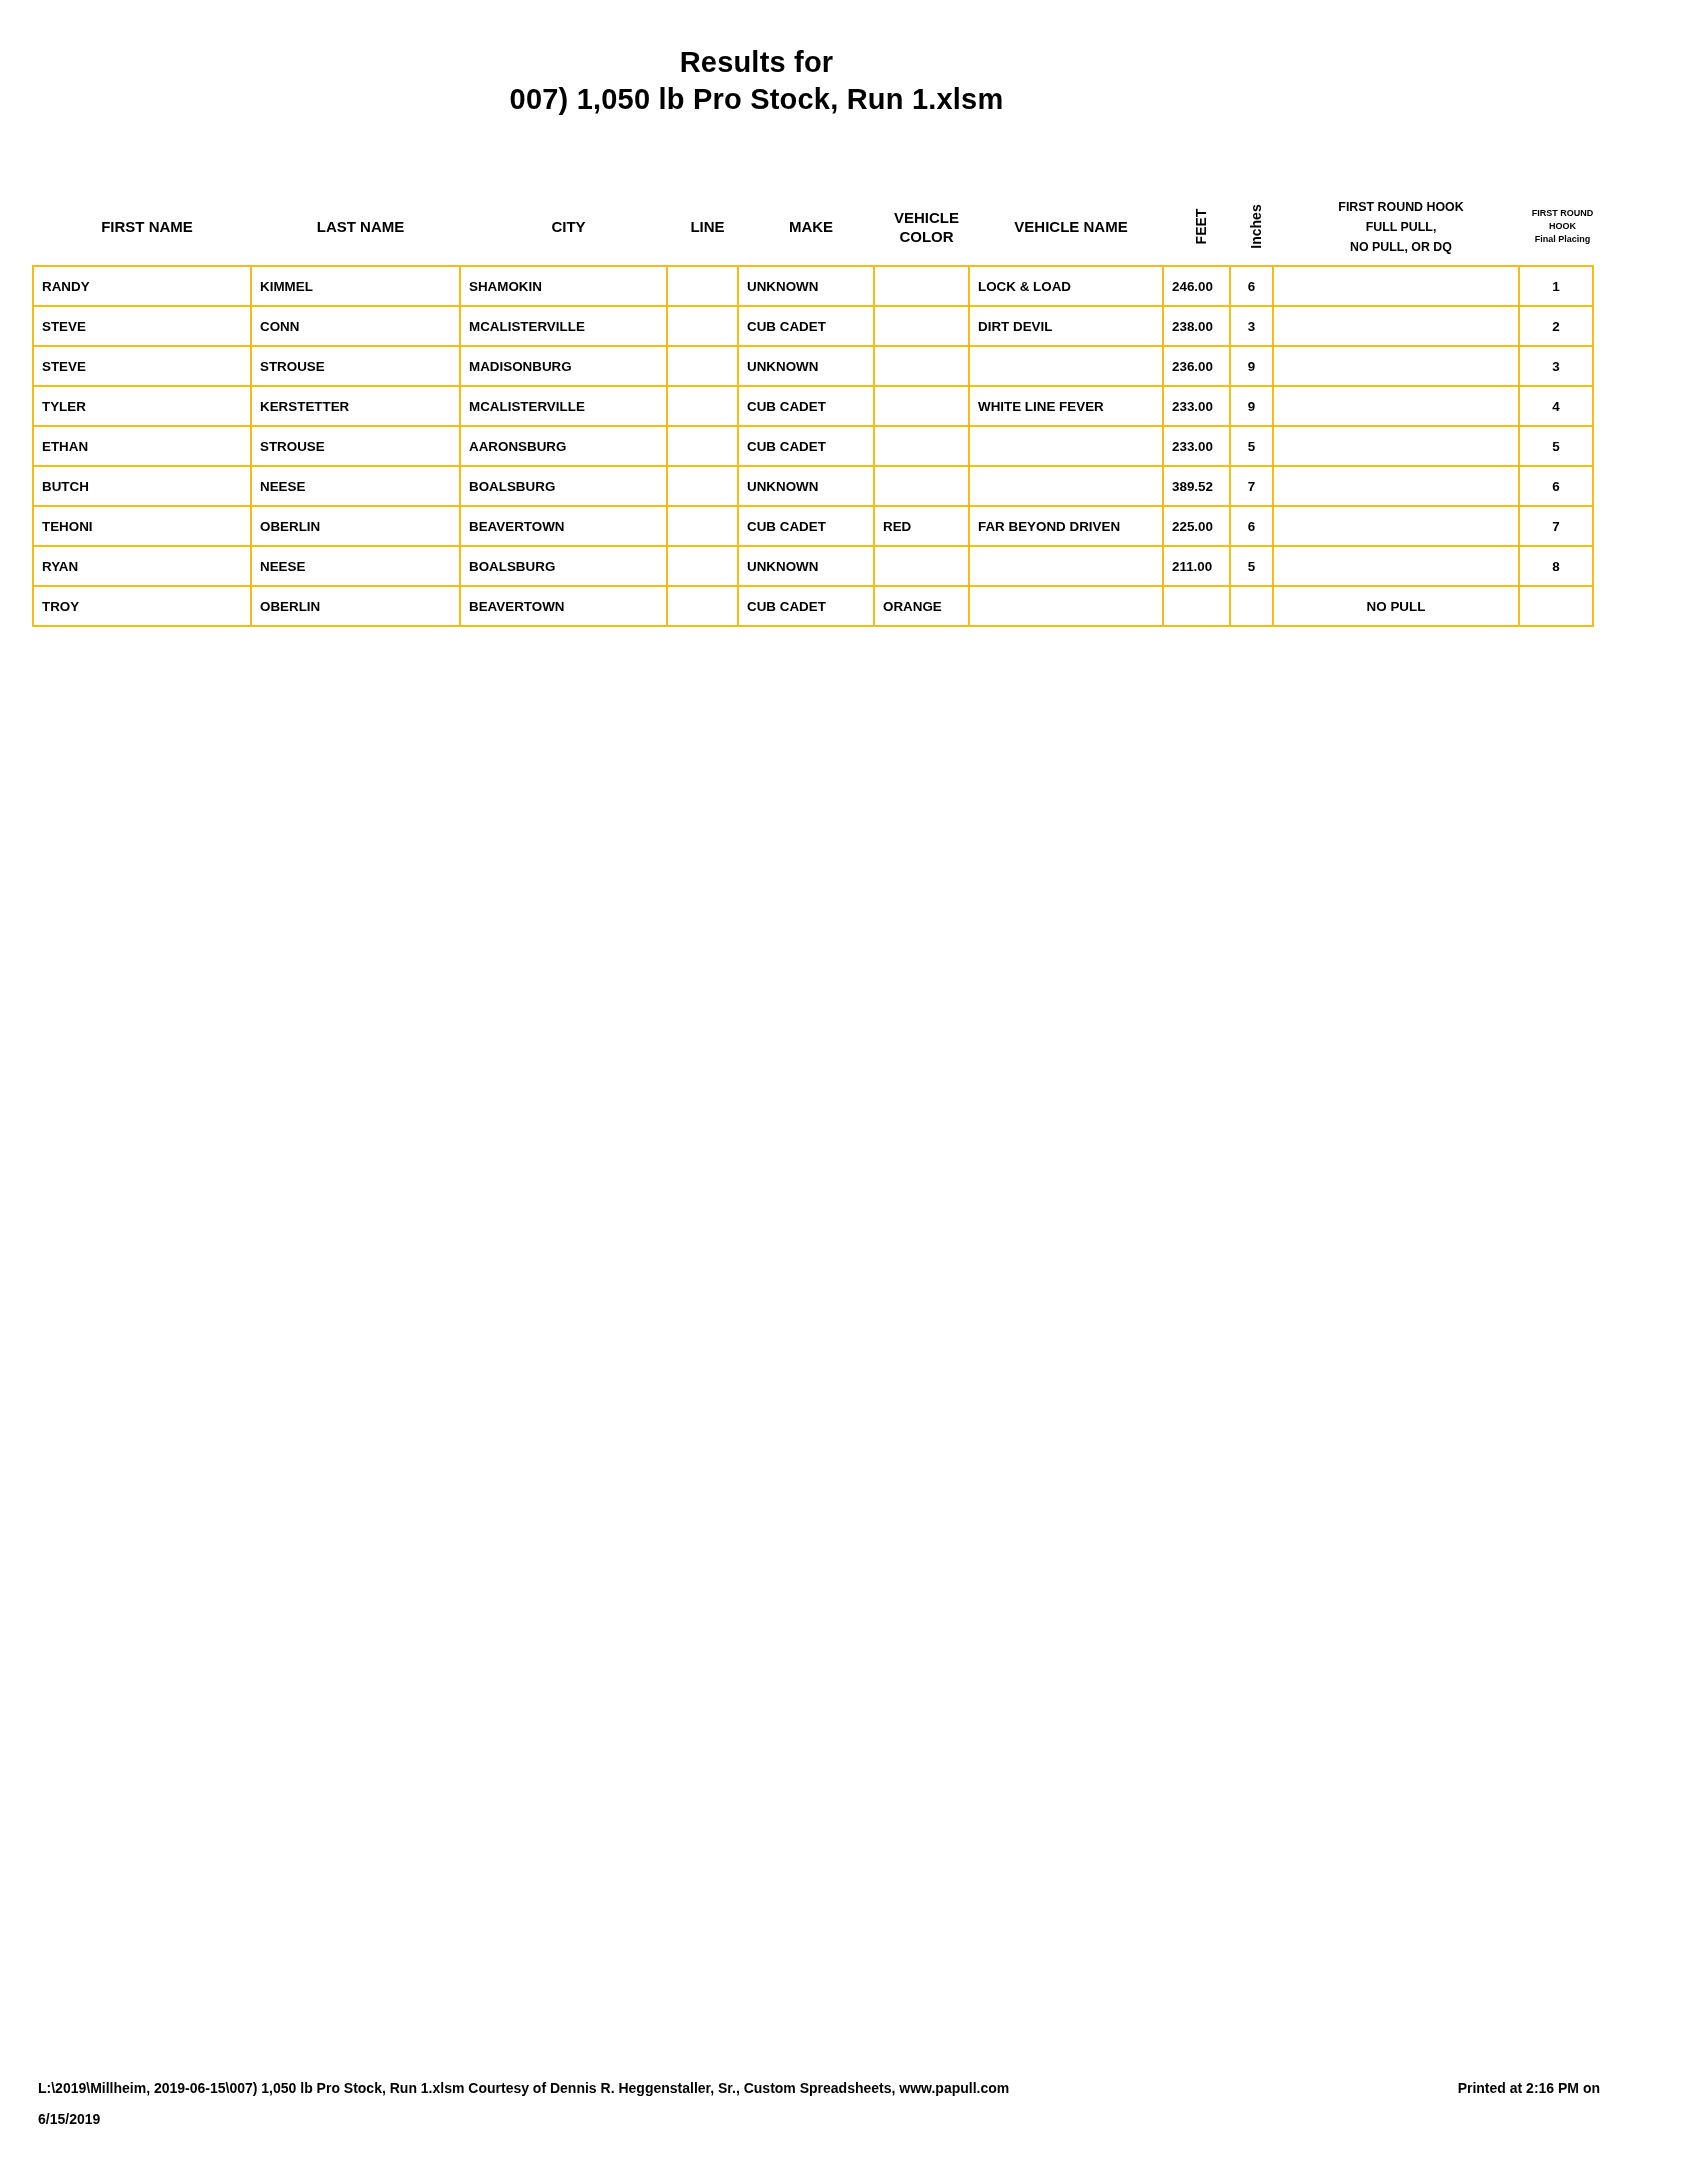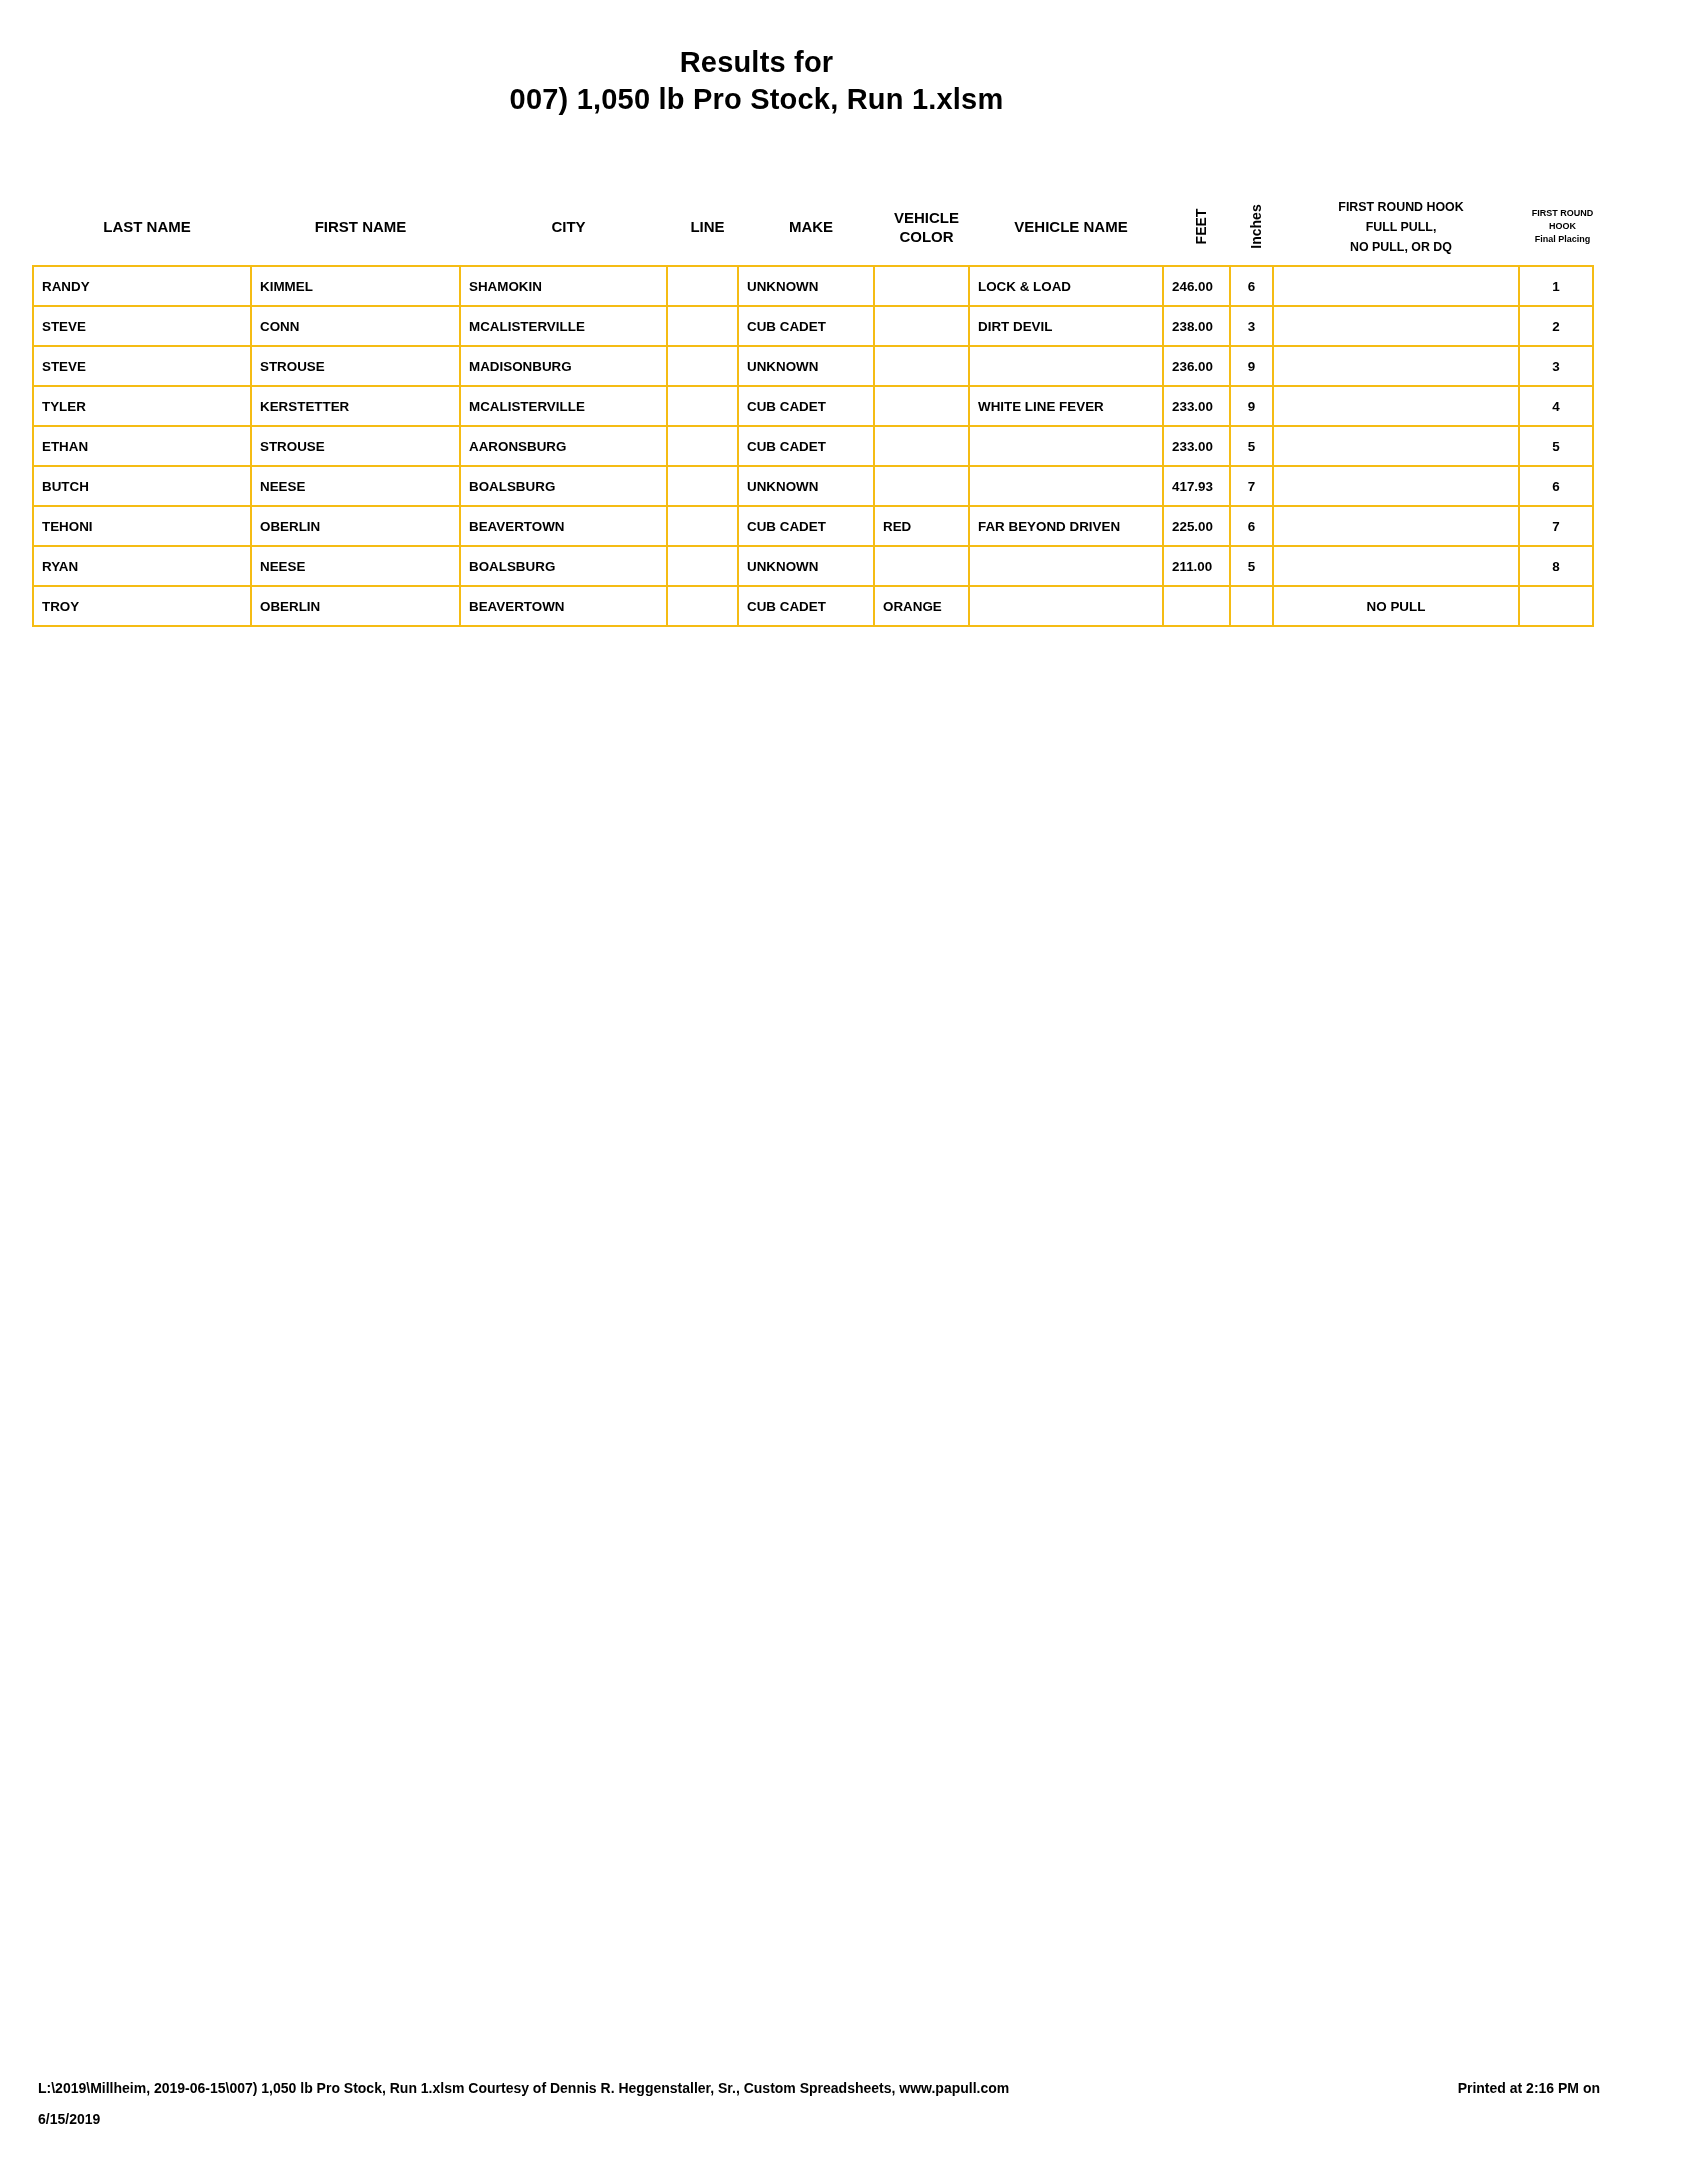--- a/index.html
+++ b/index.html
@@ -57,22 +57,22 @@
 <body style="--grid: #F5BC14;">
 
 <div class="page">
 
   <div class="title-block">
     <div class="title-line">Results for</div>
     <div class="title-line">007) 1,050 lb Pro Stock, Run 1.xlsm</div>
   </div>
 
   <div class="col-headers">
+    <div class="col-h">FIRST NAME</div>
     <div class="col-h">LAST NAME</div>
-    <div class="col-h">FIRST NAME</div>
     <div class="col-h">CITY</div>
     <div class="col-h">LINE</div>
     <div class="col-h">MAKE</div>
     <div class="col-h">VEHICLE
 COLOR</div>
     <div class="col-h">VEHICLE NAME</div>
     <div class="col-h"><span class="rot">FEET</span></div>
     <div class="col-h"><span class="rot">Inches</span></div>
     <div class="col-h small3">FIRST ROUND HOOK
 FULL PULL,
@@ -163,21 +163,21 @@
           <td class="c-final_placing">5</td>
         </tr>
         <tr>
           <td class="c-first_name">BUTCH</td>
           <td class="c-last_name">NEESE</td>
           <td class="c-city">BOALSBURG</td>
           <td class="c-year"></td>
           <td class="c-make">UNKNOWN</td>
           <td class="c-vehicle_color"></td>
           <td class="c-vehicle_name"></td>
-          <td class="c-feet">417.93</td>
+          <td class="c-feet">389.52</td>
           <td class="c-inches">7</td>
           <td class="c-hook_result"></td>
           <td class="c-final_placing">6</td>
         </tr>
         <tr>
           <td class="c-first_name">TEHONI</td>
           <td class="c-last_name">OBERLIN</td>
           <td class="c-city">BEAVERTOWN</td>
           <td class="c-year"></td>
           <td class="c-make">CUB CADET</td>

